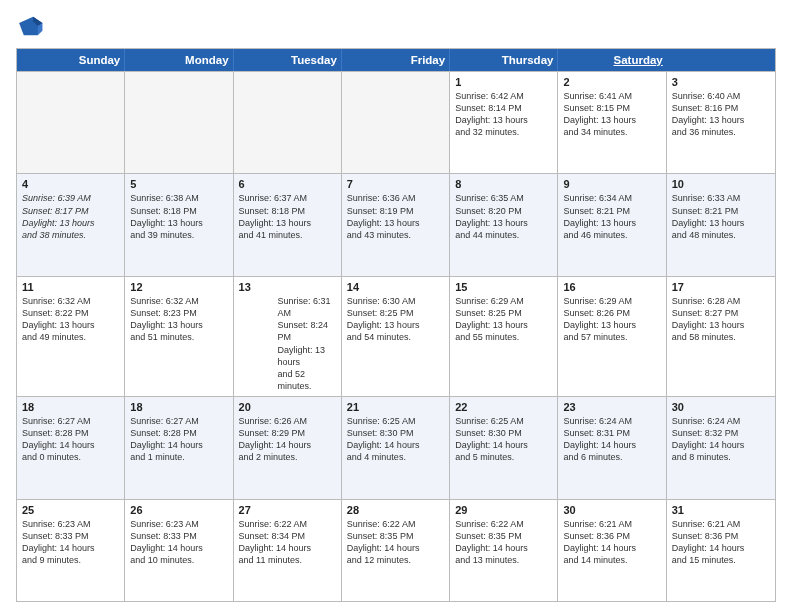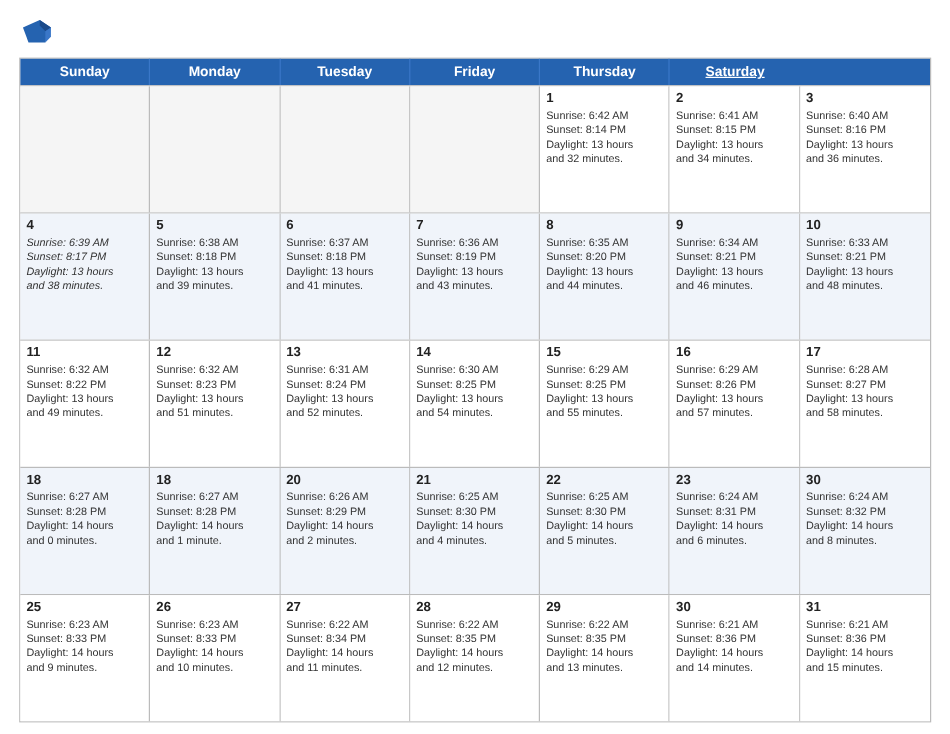--- a/index.html
+++ b/index.html
@@ -62,22 +62,22 @@
     }
     .cal-header {
       display: grid;
       grid-template-columns: repeat(7, 1fr);
       background: #2563b0;
     }
     .cal-header-cell {
       color: #fff;
       font-size: 11.5px;
       font-weight: bold;
-      padding: 5px 16px;
-      text-align: center;
+      padding: 5px 4px;
+      text-align: right;
       border-right: 1px solid #3a77c8;
     }
     .cal-header-cell:last-child { border-right: none; text-decoration: underline; }
     .cal-body {
       display: flex;
       flex-direction: column;
       flex: 1;
     }
     .cal-row {
       display: grid;
@@ -230,21 +230,21 @@
           </div>
           <div class="cal-cell">
             <div class="day-num">12</div>
             <div class="day-info" style="white-space: pre-line;">Sunrise: 6:32 AM
 Sunset: 8:23 PM
 Daylight: 13 hours
 and 51 minutes.</div>
           </div>
           <div class="cal-cell">
             <div class="day-num">13</div>
-            <div class="day-info" style="white-space: pre-line;">Sunrise: 6:31 AM
+            <div class="day-info" style="white-space: pre-line; margin-left: 39px;">Sunrise: 6:31 AM
 Sunset: 8:24 PM
 Daylight: 13 hours
 and 52 minutes.</div>
           </div>
           <div class="cal-cell">
             <div class="day-num">14</div>
             <div class="day-info" style="white-space: pre-line;">Sunrise: 6:30 AM
 Sunset: 8:25 PM
 Daylight: 13 hours
 and 54 minutes.</div>

